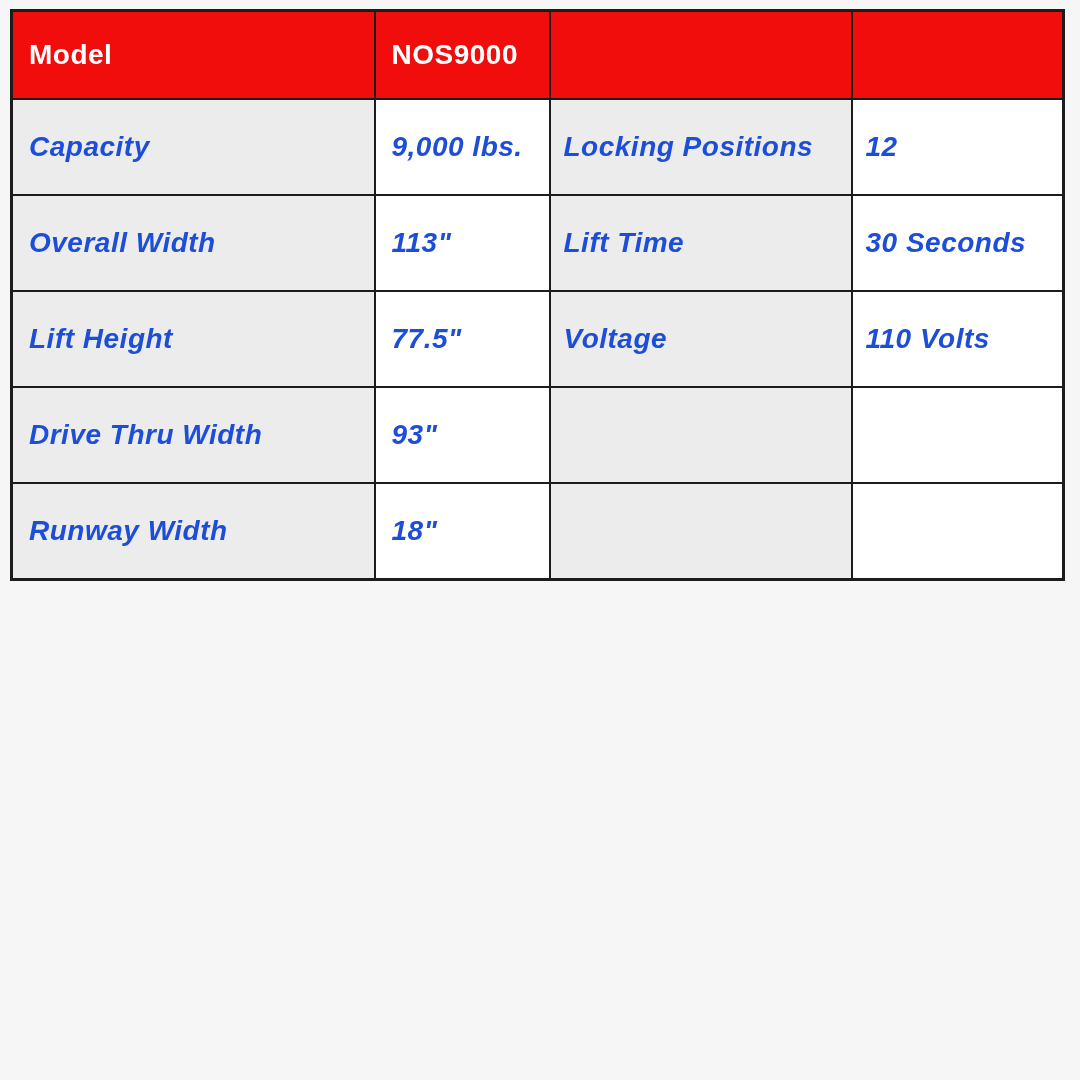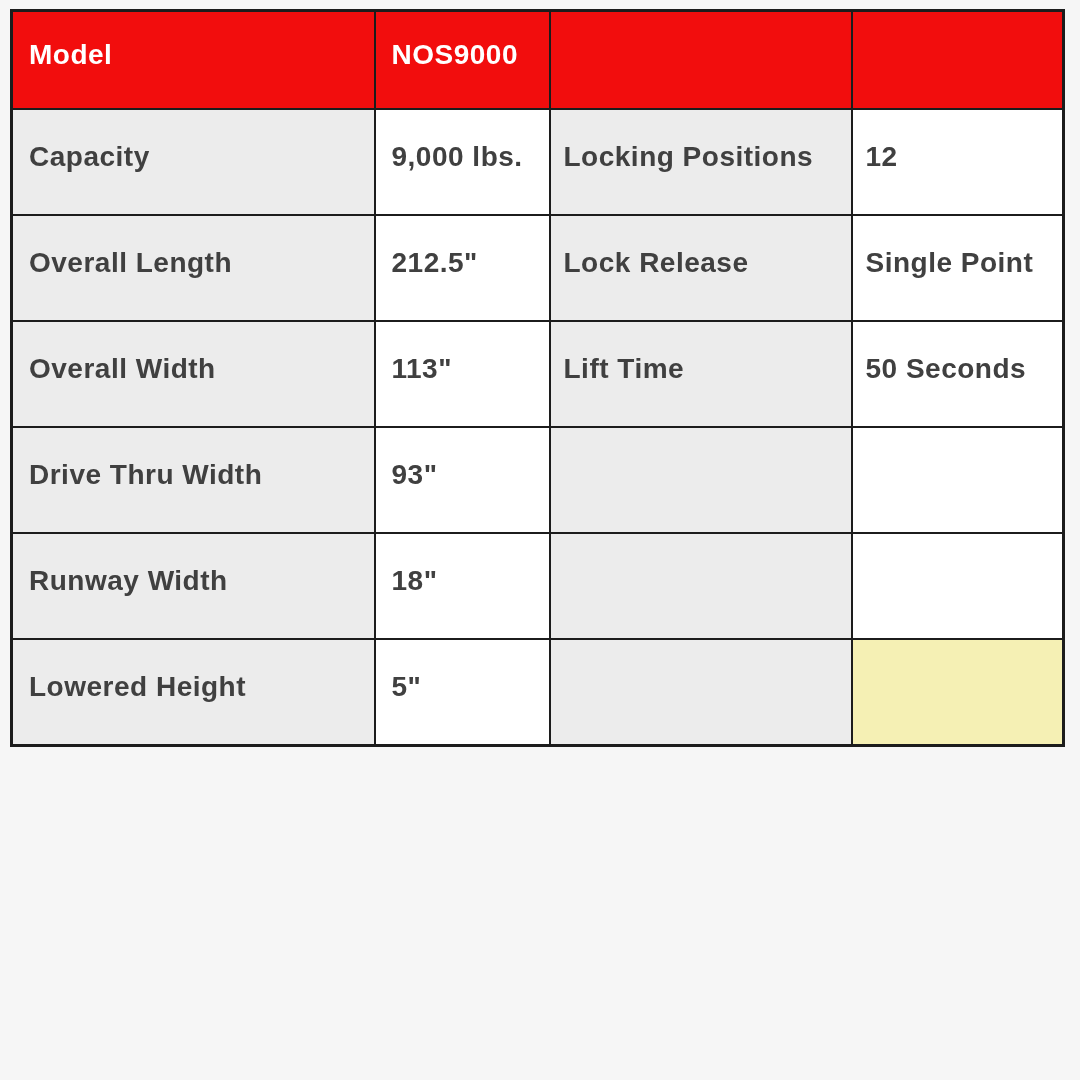--- a/index.html
+++ b/index.html
@@ -23,30 +23,30 @@
   col.c2 { width: 175px; }
   col.c3 { width: 302px; }
   col.c4 { width: 212px; }
   th, td {
     border: 2px solid #1c1c1c;
     font-weight: bold;
     font-size: 28px;
     letter-spacing: 0.5px;
     text-align: left;
     vertical-align: middle;
-    padding: 0 4px 10px 16px;
+    padding: 0 4px 0 16px;
     overflow: hidden;
     white-space: nowrap;
   }
   th {
     height: 86px;
     color: #ffffff;
     background: #f20d0d;
   }
-  td { height: 94px; color: #404040; }
+  td { height: 94px; color: #1d4ed8; font-style: italic; }
   td.label { background: #ececec; }
   td.value { background: #ffffff; }
   td.highlight { background: #f5f0b4; }
   td.c3pad, th.c3pad { padding-left: 13px; margin-top: 37px; }
 </style>
 </head>
 <body>
 
 <table class="specs">
   <colgroup>
@@ -64,43 +64,37 @@
     </tr>
   </thead>
   <tbody>
     <tr>
       <td class="label">Capacity</td>
       <td class="value">9,000 lbs.</td>
       <td class="label c3pad">Locking Positions</td>
       <td class="value c3pad">12</td>
     </tr>
     <tr>
-      <td class="label">Overall Length</td>
-      <td class="value">212.5"</td>
-      <td class="label c3pad">Lock Release</td>
-      <td class="value c3pad">Single Point</td>
-    </tr>
-    <tr>
       <td class="label">Overall Width</td>
       <td class="value">113"</td>
       <td class="label c3pad">Lift Time</td>
-      <td class="value c3pad">50 Seconds</td>
+      <td class="value c3pad">30 Seconds</td>
+    </tr>
+    <tr>
+      <td class="label">Lift Height</td>
+      <td class="value">77.5"</td>
+      <td class="label c3pad">Voltage</td>
+      <td class="value c3pad">110 Volts</td>
     </tr>
     <tr>
       <td class="label">Drive Thru Width</td>
       <td class="value">93"</td>
       <td class="label c3pad"></td>
       <td class="value c3pad"></td>
     </tr>
     <tr>
       <td class="label">Runway Width</td>
       <td class="value">18"</td>
       <td class="label c3pad"></td>
       <td class="value c3pad"></td>
     </tr>
-    <tr>
-      <td class="label">Lowered Height</td>
-      <td class="value">5"</td>
-      <td class="label c3pad"></td>
-      <td class="value c3pad highlight"></td>
-    </tr>
   </tbody>
 </table>
 
 </body></html>

